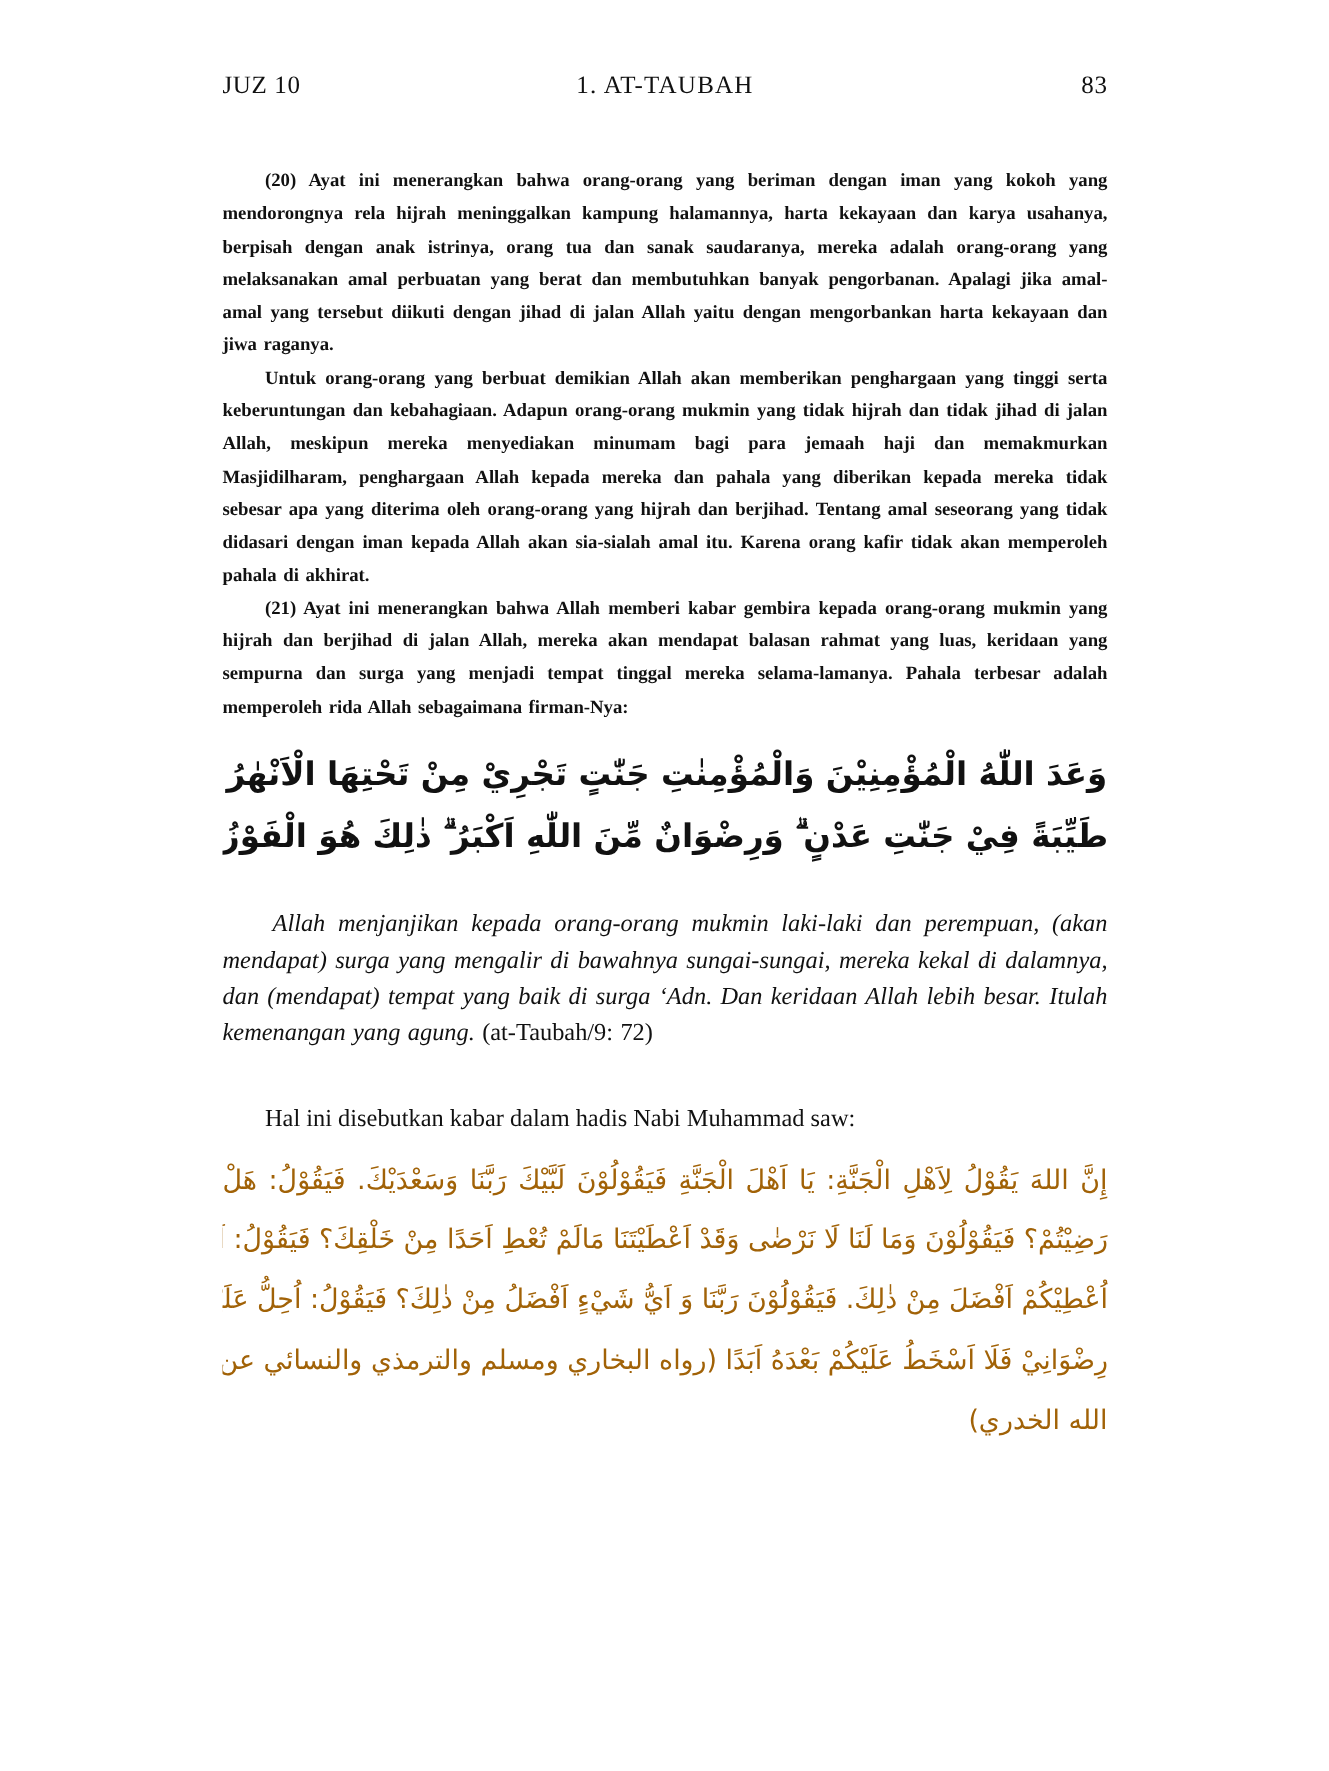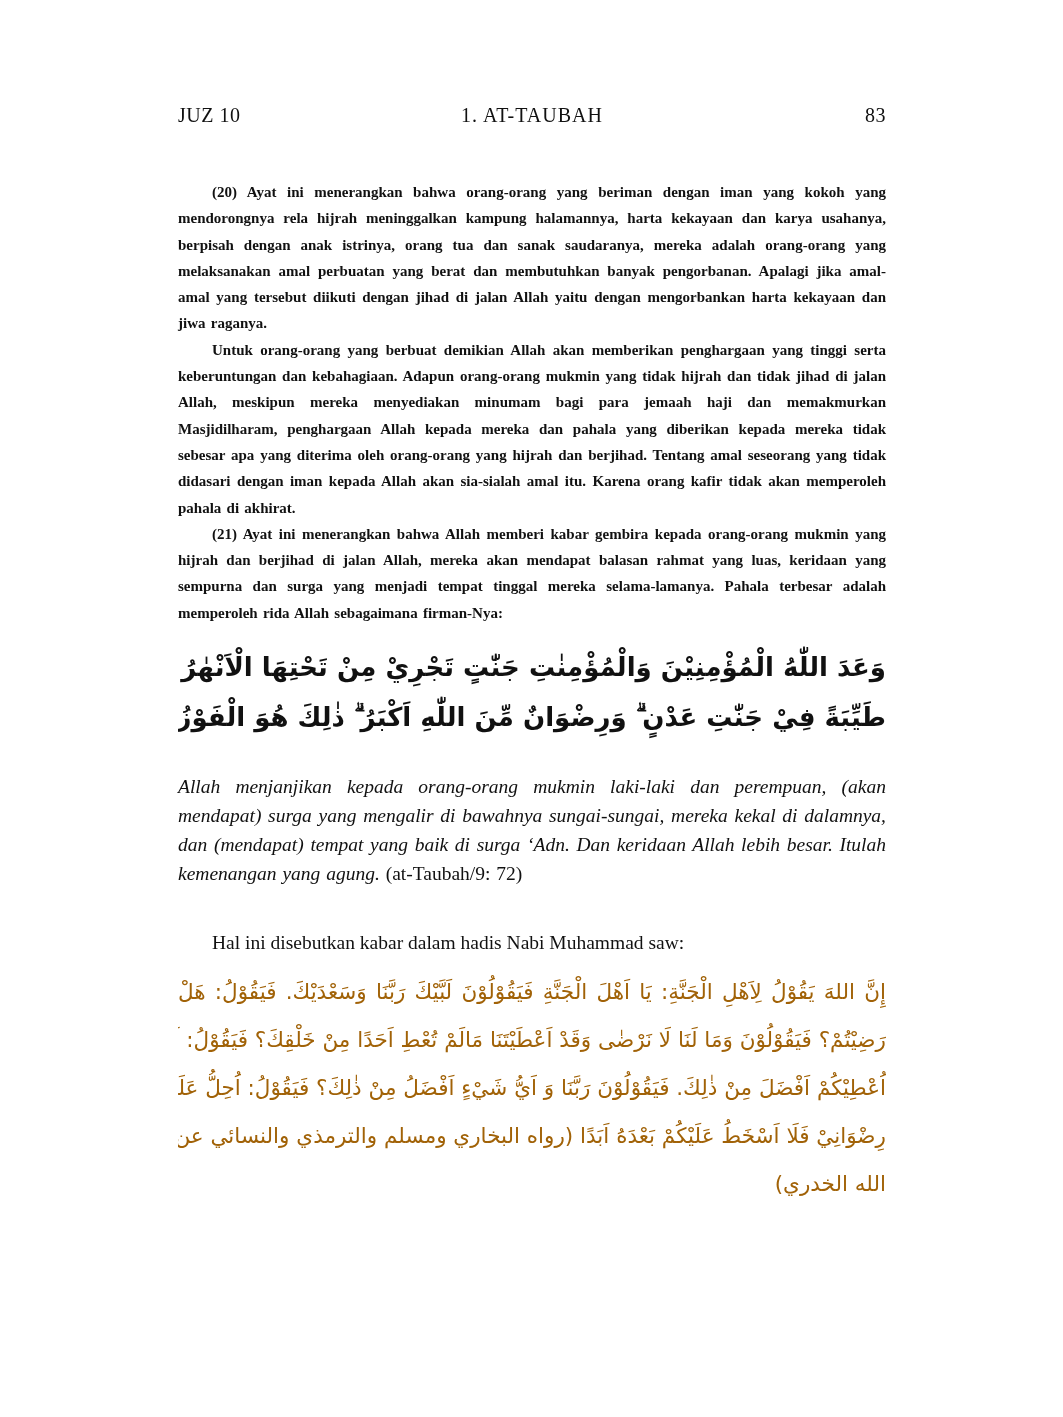--- a/index.html
+++ b/index.html
@@ -7,21 +7,21 @@
   body {
     width: 1063px;
     height: 1417px;
     color: #111111;
     font-family: "Liberation Serif", "DejaVu Serif", serif;
     position: relative;
   }
   .page {
     width: 1063px;
     height: 1417px;
-    padding: 104px 177px 40px 178px;
+    padding: 57px 177px 40px 178px;
     background: #ffffff;
   }
   .page-header {
     display: grid;
     grid-template-columns: 1fr auto 1fr;
     align-items: baseline;
     font-size: 20px;
     letter-spacing: 0.5px;
   }
   .page-header .juz { text-align: left; }
@@ -54,21 +54,21 @@
     overflow: hidden;
   }
 
   .translation {
     margin-top: 30px;
     text-align: justify;
     font-size: 19.5px;
     line-height: 29px;
     word-spacing: 1px;
   }
-  .translation em { font-style: italic; }
+  .translation em { font-style: italic; margin-left: 40px; }
   .translation .ref { font-style: normal; }
 
   .hadith-intro {
     margin-top: 42px;
     text-indent: 34px;
     font-size: 19.5px;
     line-height: 26.3px;
   }
 
   .hadith {

